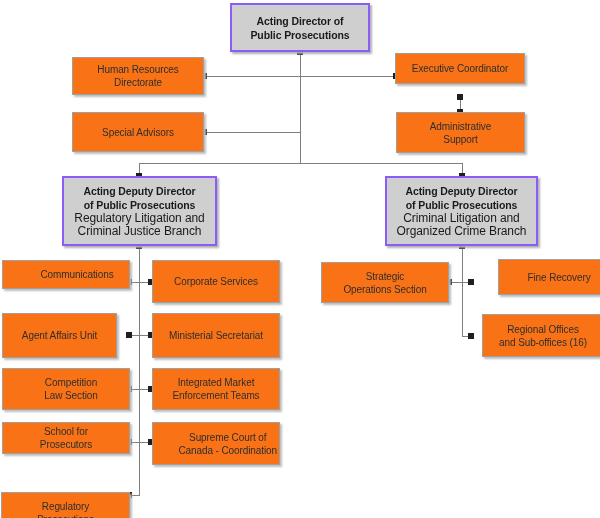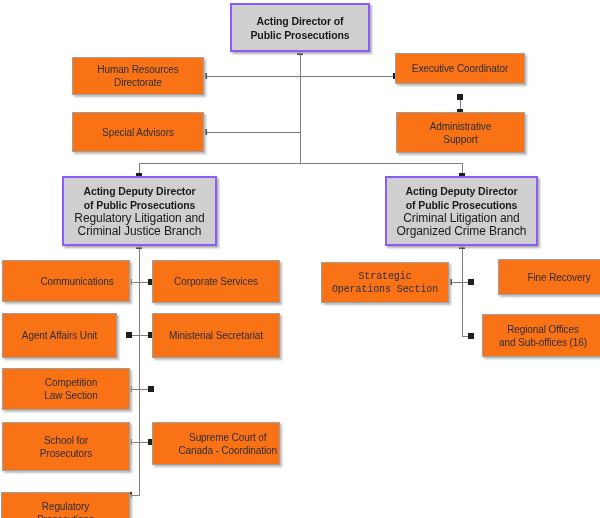--- a/index.html
+++ b/index.html
@@ -139,58 +139,62 @@
 Criminal Justice Branch</div>
   </div>
 
   <div class="box em" style="left:385px; top:176px; width:153px; height:70px;">
     <div class="title">Acting Deputy Director
 of Public Prosecutions</div>
     <div class="subtitle">Criminal Litigation and
 Organized Crime Branch</div>
   </div>
 
-  <div class="box" style="left:2px; top:260px; width:128px; height:42px;padding-left:24px;">
+  <div class="box" style="left:2px; top:260px; width:128px; height:29px;padding-left:24px;">
     <div class="label">Communications</div>
   </div>
 
   <div class="box" style="left:152px; top:260px; width:128px; height:43px;">
     <div class="label">Corporate Services</div>
   </div>
 
   <div class="box" style="left:2px; top:313px; width:115px; height:45px;">
     <div class="label">Agent Affairs Unit</div>
   </div>
 
   <div class="box" style="left:152px; top:313px; width:128px; height:45px;">
     <div class="label">Ministerial Secretariat</div>
   </div>
 
   <div class="box" style="left:2px; top:368px; width:128px; height:42px;padding-left:12px;">
     <div class="label">Competition
 Law Section</div>
   </div>
 
-
-  <div class="box" style="left:2px; top:422px; width:128px; height:49px;">
+  <div class="box" style="left:152px; top:368px; width:128px; height:42px;">
+    <div class="label">Integrated Market
+Enforcement Teams</div>
+  </div>
+
+  <div class="box" style="left:2px; top:422px; width:128px; height:32px;">
     <div class="label">School for
 Prosecutors</div>
   </div>
 
   <div class="box" style="left:152px; top:422px; width:128px; height:43px;align-items:flex-end;">
     <div class="label">Supreme Court of
 Canada - Coordination</div>
   </div>
 
   <div class="box" style="left:1px; top:492px; width:129px; height:42px;">
     <div class="label">Regulatory
 Prosecutions</div>
   </div>
 
-  <div class="box" style="left:321px; top:262px; width:128px; height:41px;font-family:Liberation Mono, monospace;">
+  <div class="box" style="left:321px; top:262px; width:128px; height:41px;">
     <div class="label">Strategic
 Operations Section</div>
   </div>
 
   <div class="box" style="left:498px; top:259px; width:122px; height:36px;">
     <div class="label">Fine Recovery</div>
   </div>
 
   <div class="box" style="left:471px; top:314px; width:122px; height:43px;margin-left:11px;">
     <div class="label">Regional Offices

